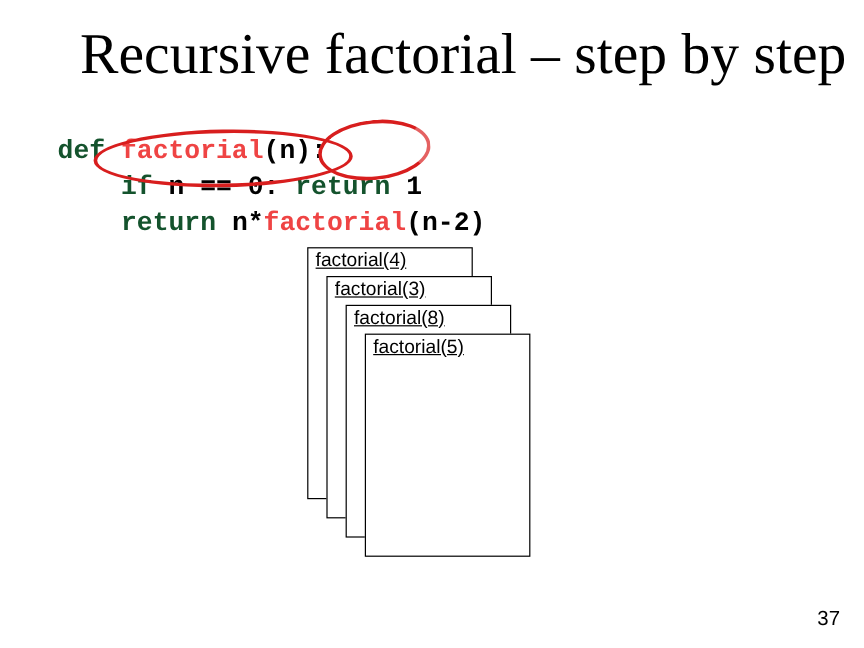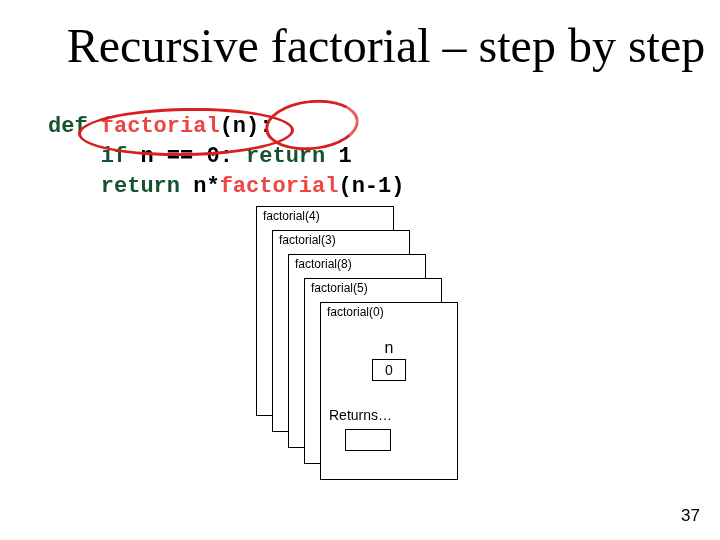--- a/index.html
+++ b/index.html
@@ -78,21 +78,22 @@
   .frame {
     position: absolute;
     background: #fff;
     border: 1.5px solid #000;
     box-sizing: border-box;
   }
   .frame-label {
     position: absolute;
     top: 2px;
     left: 6px;
-    font-size: 12px;
+    font-size: 16px;
+    text-decoration: underline;
   }
 
   .f4 { top: 0px;  left: 0px;  width: 138px; height: 210px; }
   .f3 { top: 24px; left: 16px; width: 138px; height: 202px; }
   .f2 { top: 48px; left: 32px; width: 138px; height: 194px; }
   .f1 { top: 72px; left: 48px; width: 138px; height: 186px; }
   .f0 { top: 96px; left: 64px; width: 138px; height: 178px; }
 
   .var-row {
     position: absolute;
@@ -139,44 +140,35 @@
 </head>
 <body>
 
 <div class="slide">
 
   <div class="title">Recursive factorial – step by step</div>
 
   <div class="code">
 <span><span class="kw">def</span><span class="fn"> factorial</span><span class="txt">(n):</span></span>
 <span><span>    </span><span class="kw">if</span><span class="txt"> n == 0: </span><span class="kw">return</span><span class="txt"> 1</span></span>
-<span><span>    </span><span class="kw">return</span><span class="txt"> n*</span><span class="fn">factorial</span><span class="txt">(n-1)</span></span></div>
+<span><span>    </span><span class="kw">return</span><span class="txt"> n*</span><span class="fn">factorial</span><span class="txt">(n-2)</span></span></div>
 
   <div class="ellipse ellipse1"></div>
   <div class="ellipse ellipse2"></div>
 
   <div class="stack">
     <div class="frame f4">
       <div class="frame-label">factorial(4)</div>
     </div>
     <div class="frame f3">
       <div class="frame-label">factorial(3)</div>
     </div>
     <div class="frame f2">
       <div class="frame-label">factorial(8)</div>
     </div>
     <div class="frame f1">
       <div class="frame-label">factorial(5)</div>
     </div>
-    <div class="frame f0">
-      <div class="frame-label">factorial(0)</div>
-      <div class="var-row">
-        <span>n</span>
-        <span class="var-box">0</span>
-      </div>
-      <div class="returns-label">Returns…</div>
-      <div class="returns-box"></div>
-    </div>
   </div>
 
   <div class="page-num">37</div>
 
 </div>
 
 </body></html>

